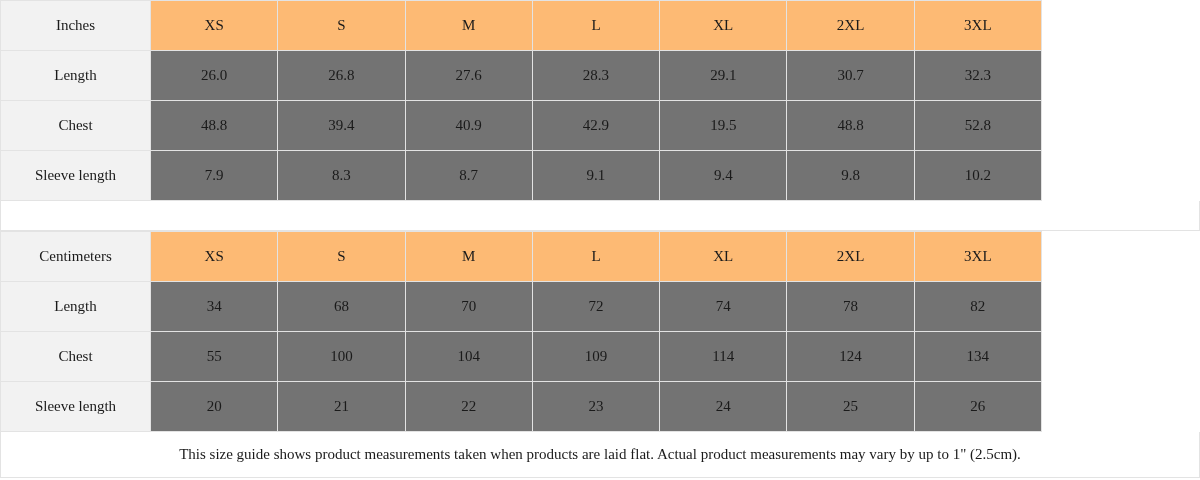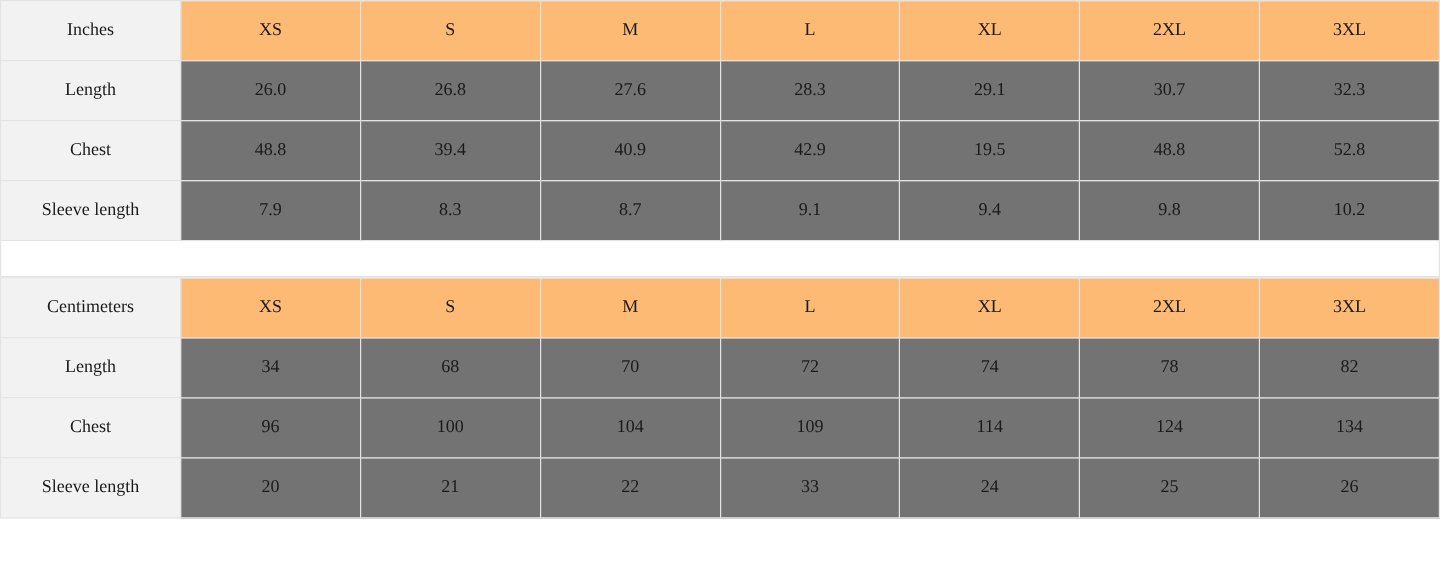--- a/index.html
+++ b/index.html
@@ -14,21 +14,21 @@
     color: #1a1a1a;
     overflow: hidden;
   }
   .size-guide {
     width: 1200px;
     box-sizing: border-box;
   }
   table.size-table {
     border-collapse: collapse;
     table-layout: fixed;
-    width: 1200px;
+    width: 1042px;
   }
   table.size-table td {
     border: 1px solid #e3e3e3;
     height: 50px;
     text-align: center;
     vertical-align: middle;
     font-size: 15px;
     font-weight: 400;
     padding: 0 4px;
     box-sizing: border-box;
@@ -133,35 +133,36 @@
         <td class="value-cell">34</td>
         <td class="value-cell">68</td>
         <td class="value-cell">70</td>
         <td class="value-cell">72</td>
         <td class="value-cell">74</td>
         <td class="value-cell">78</td>
         <td class="value-cell">82</td>
       </tr>
       <tr>
         <td class="row-label">Chest</td>
-        <td class="value-cell">96</td>
+        <td class="value-cell">55</td>
         <td class="value-cell">100</td>
         <td class="value-cell">104</td>
         <td class="value-cell">109</td>
         <td class="value-cell">114</td>
         <td class="value-cell">124</td>
         <td class="value-cell">134</td>
       </tr>
       <tr>
         <td class="row-label">Sleeve length</td>
         <td class="value-cell">20</td>
         <td class="value-cell">21</td>
         <td class="value-cell">22</td>
-        <td class="value-cell">33</td>
+        <td class="value-cell">23</td>
         <td class="value-cell">24</td>
         <td class="value-cell">25</td>
         <td class="value-cell">26</td>
       </tr>
     </tbody>
   </table>
 
+  <div class="note">This size guide shows product measurements taken when products are laid flat.  Actual product measurements may vary by up to 1" (2.5cm).</div>
 
 </div>
 
 </body></html>

